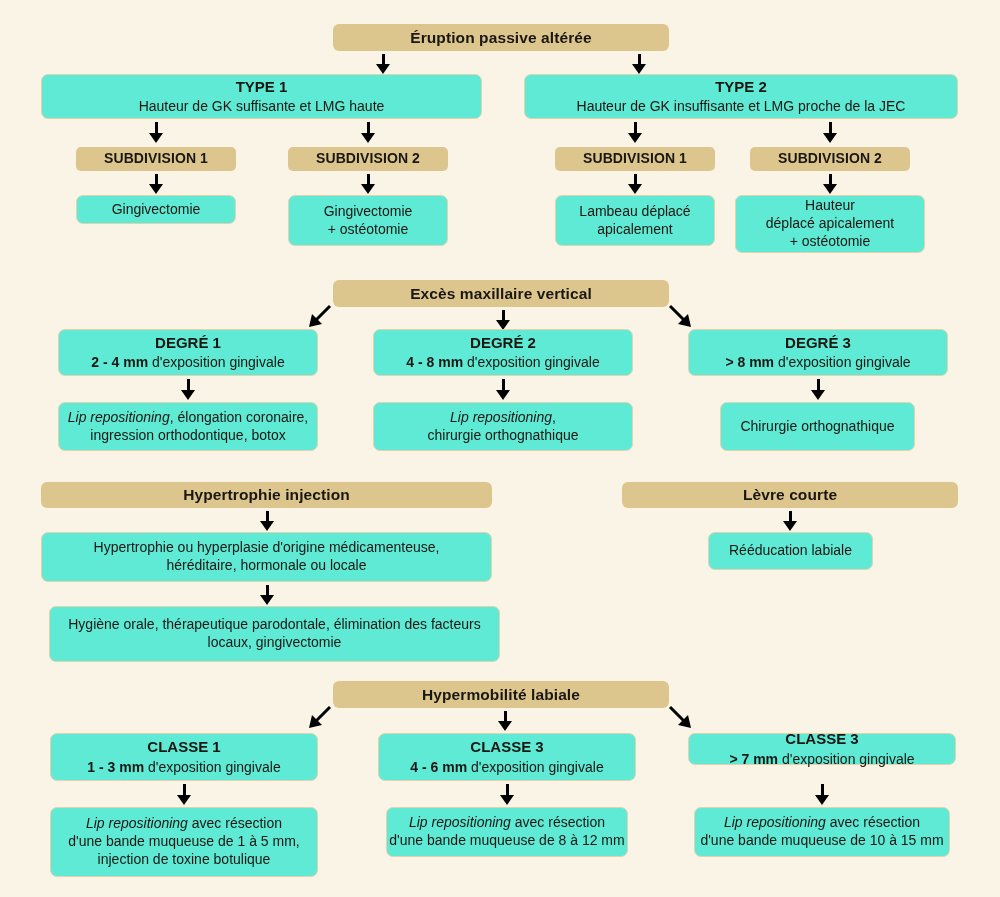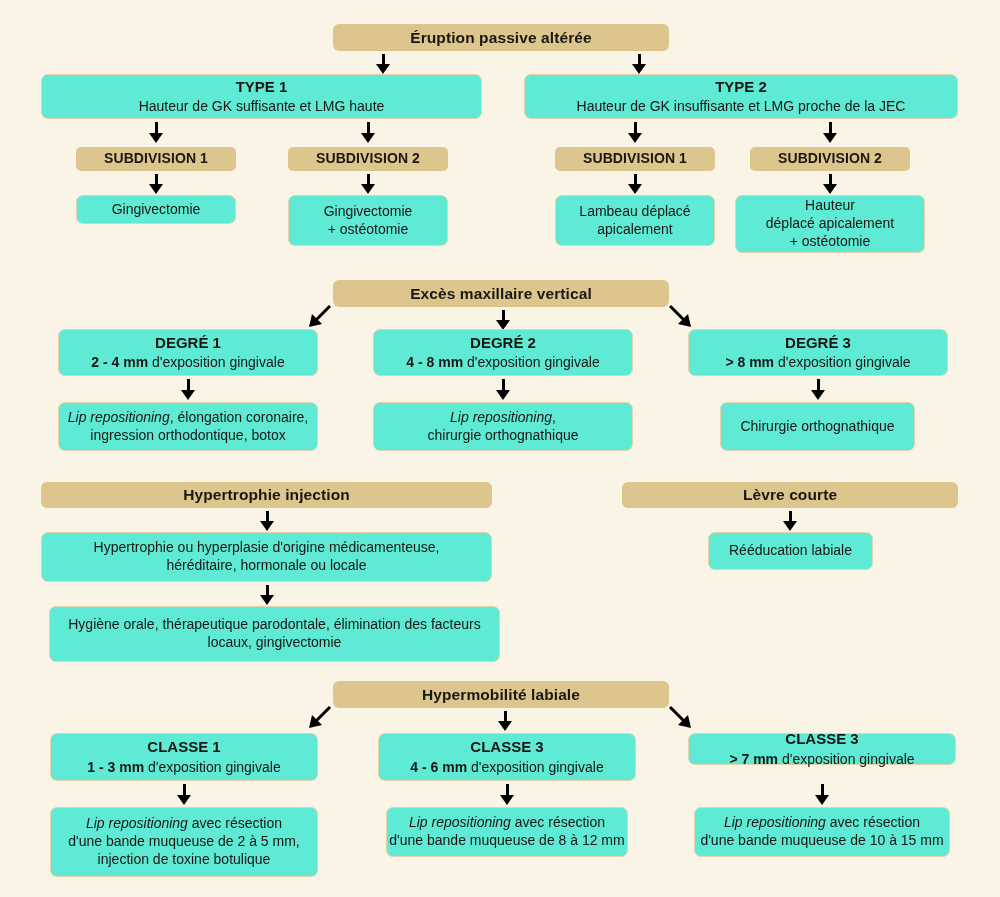--- a/index.html
+++ b/index.html
@@ -281,21 +281,21 @@
     <div class="shaft" style="height:12px;"></div>
       <div class="head"></div>
   </div>
   <div class="arrow" style="left:812px;top:784px;width:20px;height:21px;">
     <div class="shaft" style="height:12px;"></div>
       <div class="head"></div>
   </div>
 
   <div class="node box" style="left:50px;top:807px;width:268px;height:70px;">
     <div><span class="i">Lip repositioning</span><span> avec résection</span></div>
-    <div>d'une bande muqueuse de 2 à 5 mm,</div>
+    <div>d'une bande muqueuse de 1 à 5 mm,</div>
     <div>injection de toxine botulique</div>
   </div>
   <div class="node box" style="left:386px;top:807px;width:242px;height:50px;">
     <div><span class="i">Lip repositioning</span><span> avec résection</span></div>
     <div>d'une bande muqueuse de 8 à 12 mm</div>
   </div>
   <div class="node box" style="left:694px;top:807px;width:256px;height:50px;">
     <div><span class="i">Lip repositioning</span><span> avec résection</span></div>
     <div>d'une bande muqueuse de 10 à 15 mm</div>
   </div>

